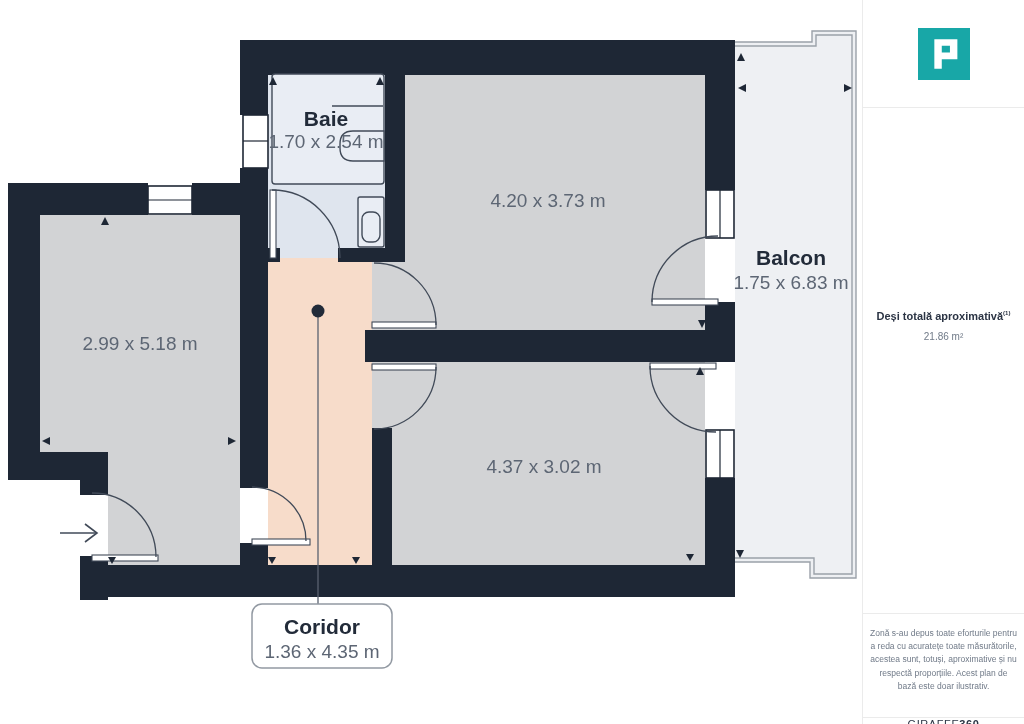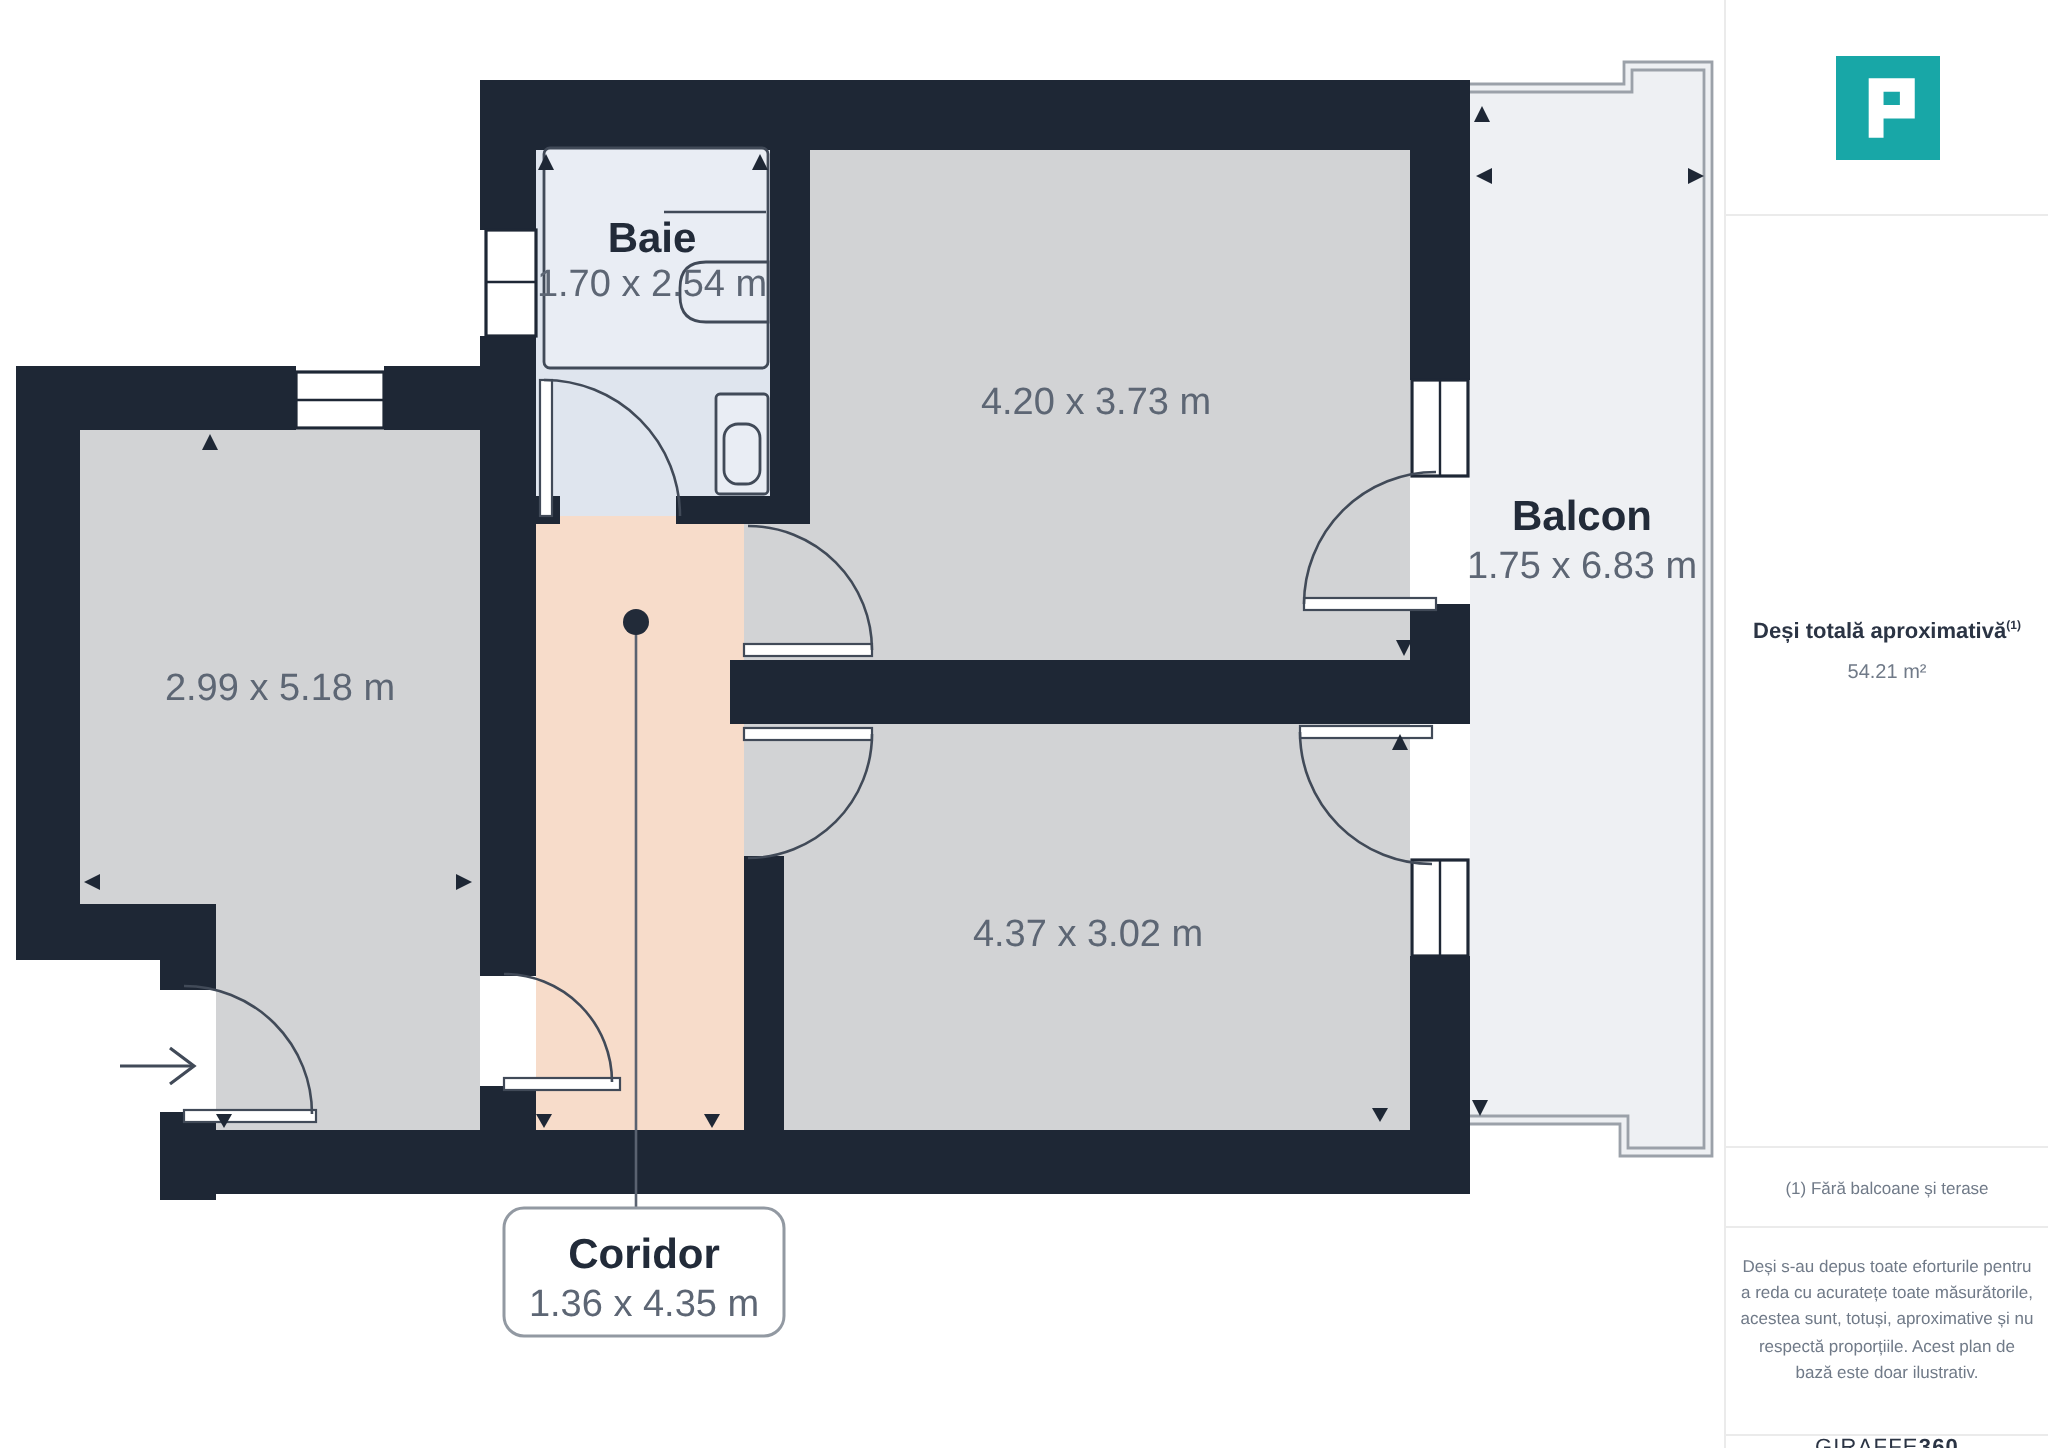--- a/index.html
+++ b/index.html
@@ -182,28 +182,25 @@
       <svg width="52" height="52" viewBox="0 0 140 140">
         <rect x="0" y="0" width="140" height="140" fill="#18a7a7"></rect>
         <path fill="#ffffff" fill-rule="evenodd" d="M44,110 V30 H106 V84 H64 V110 Z M64,48 V66 H86 V48 Z"></path>
       </svg>
     </div>
 
     <div class="area-block">
       <div class="area-label">
         <span>Deși totală aproximativă</span><sup>(1)</sup>
       </div>
-      <div class="area-value">54.21 m²</div>
+      <div class="area-value">21.86 m²</div>
     </div>
 
-    <div class="footnote-block">
-      <span>(1) Fără balcoane și terase</span>
-    </div>
 
     <div class="disclaimer-block">
-      <div class="disclaimer-text">Deși s-au depus toate eforturile pentru a reda cu acuratețe toate măsurătorile, acestea sunt, totuși, aproximative și nu respectă proporțiile. Acest plan de bază este doar ilustrativ.</div>
+      <div class="disclaimer-text">Zonă s-au depus toate eforturile pentru a reda cu acuratețe toate măsurătorile, acestea sunt, totuși, aproximative și nu respectă proporțiile. Acest plan de bază este doar ilustrativ.</div>
       <div class="brand">
         <span>GIRAFFE</span><span class="b">360</span>
       </div>
     </div>
 
   </aside>
 </div>
 
 </body></html>

